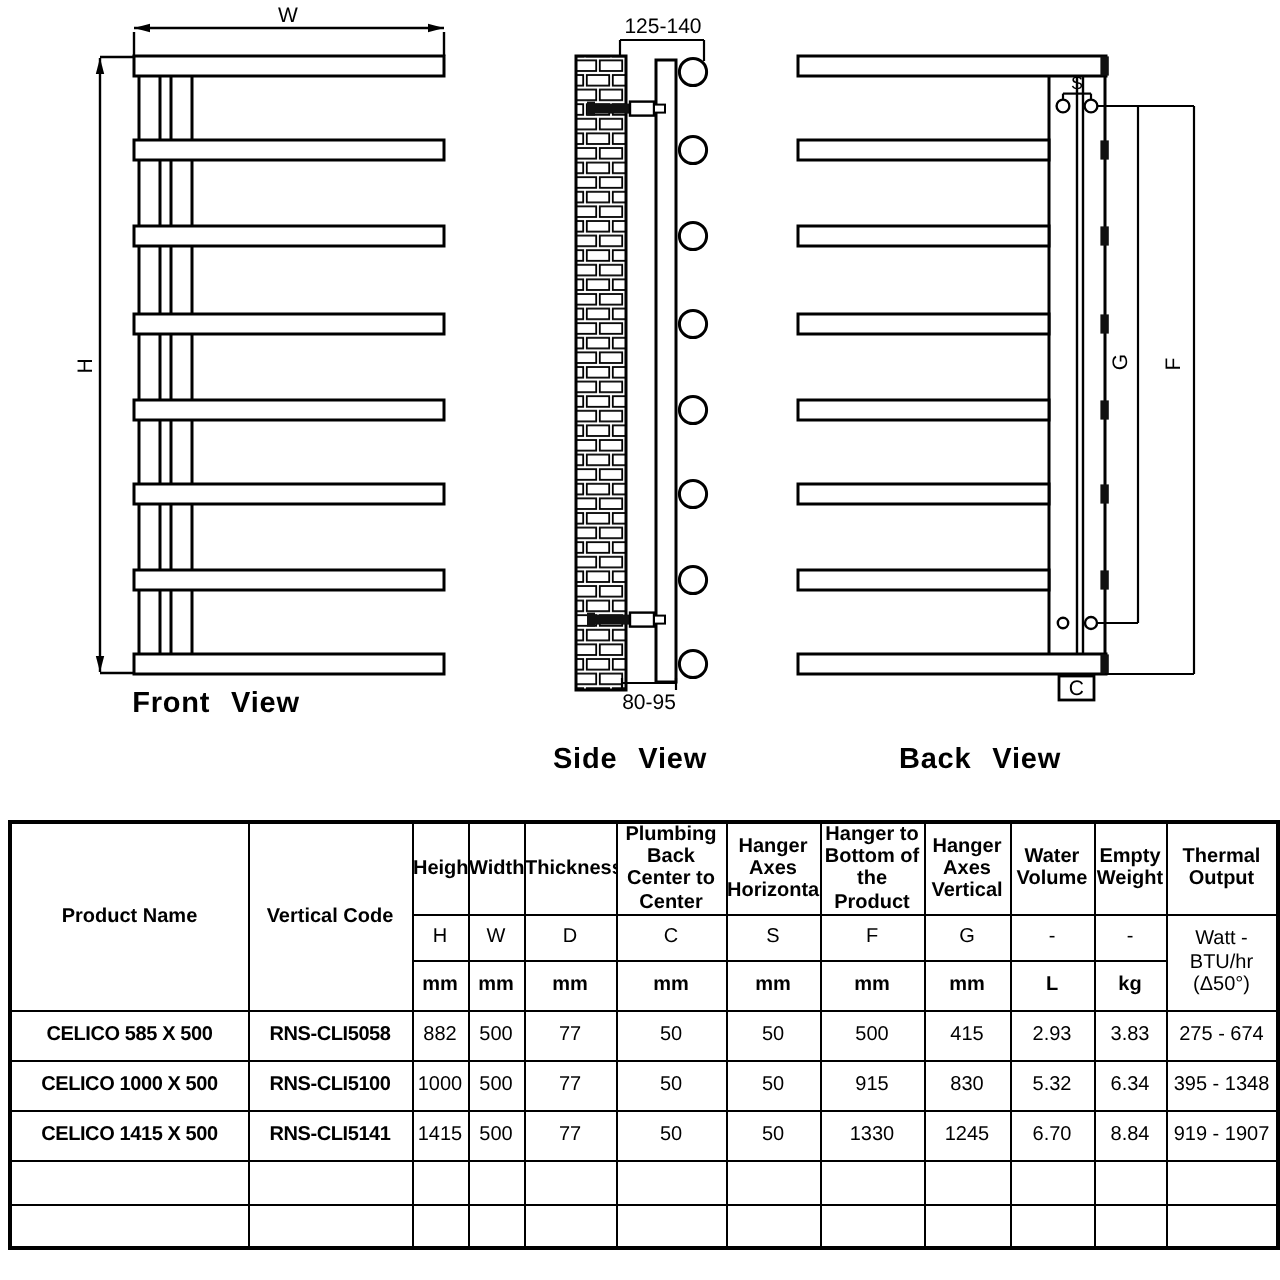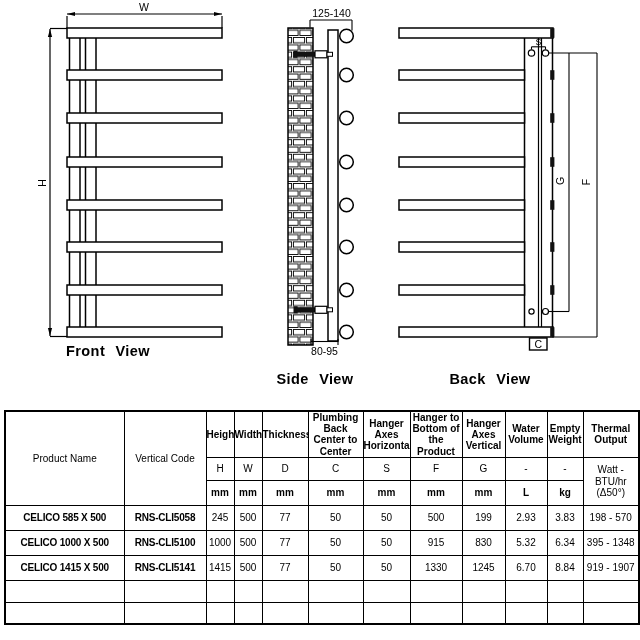--- a/index.html
+++ b/index.html
@@ -11,21 +11,21 @@
   .dim-label{font-size:10.5px;}
   .small-label{font-size:9px;}
 
   #spec-table{position:absolute;left:4px;top:410px;width:634px;border-collapse:collapse;
               table-layout:fixed;background:#fff;}
   #spec-table{border:2px solid #000;}
   #spec-table td{border:1.5px solid #000;text-align:center;vertical-align:middle;
                  padding:0;overflow:hidden;font-size:10px;line-height:1.12;}
   tr.rA{height:46px;} tr.rB{height:23px;} tr.rC{height:25px;font-weight:bold;}
   tr.rD{height:25px;} tr.rE{height:22px;}
-  td.hdr-big{font-size:12px;font-weight:normal;}
+  td.hdr-big{font-size:12px;font-weight:bold;}
   td.hdr-sm{font-size:9px;font-weight:bold;line-height:1.08;}
   td.sym{font-size:11px;}
   td.unit{font-size:10px;}
   td.thermal-unit{font-size:9.5px;line-height:1.2;}
   td.bold-cell{font-size:10.5px;font-weight:bold;letter-spacing:-0.2px;margin-top:28px;}
 </style>
 </head>
 <body>
 
 <div id="page">
@@ -222,30 +222,30 @@
     <td class="unit">mm</td>
     <td class="unit">mm</td>
     <td class="unit">mm</td>
     <td class="unit">L</td>
     <td class="unit">kg</td>
   </tr>
 
   <tr class="rD">
     <td class="bold-cell">CELICO 585 X 500</td>
     <td class="bold-cell">RNS-CLI5058</td>
-    <td>245</td>
+    <td>882</td>
     <td>500</td>
     <td>77</td>
     <td>50</td>
     <td>50</td>
     <td>500</td>
-    <td>199</td>
+    <td>415</td>
     <td>2.93</td>
     <td>3.83</td>
-    <td>198 - 570</td>
+    <td>275 - 674</td>
   </tr>
   <tr class="rD">
     <td class="bold-cell">CELICO 1000 X 500</td>
     <td class="bold-cell">RNS-CLI5100</td>
     <td>1000</td>
     <td>500</td>
     <td>77</td>
     <td>50</td>
     <td>50</td>
     <td>915</td>

